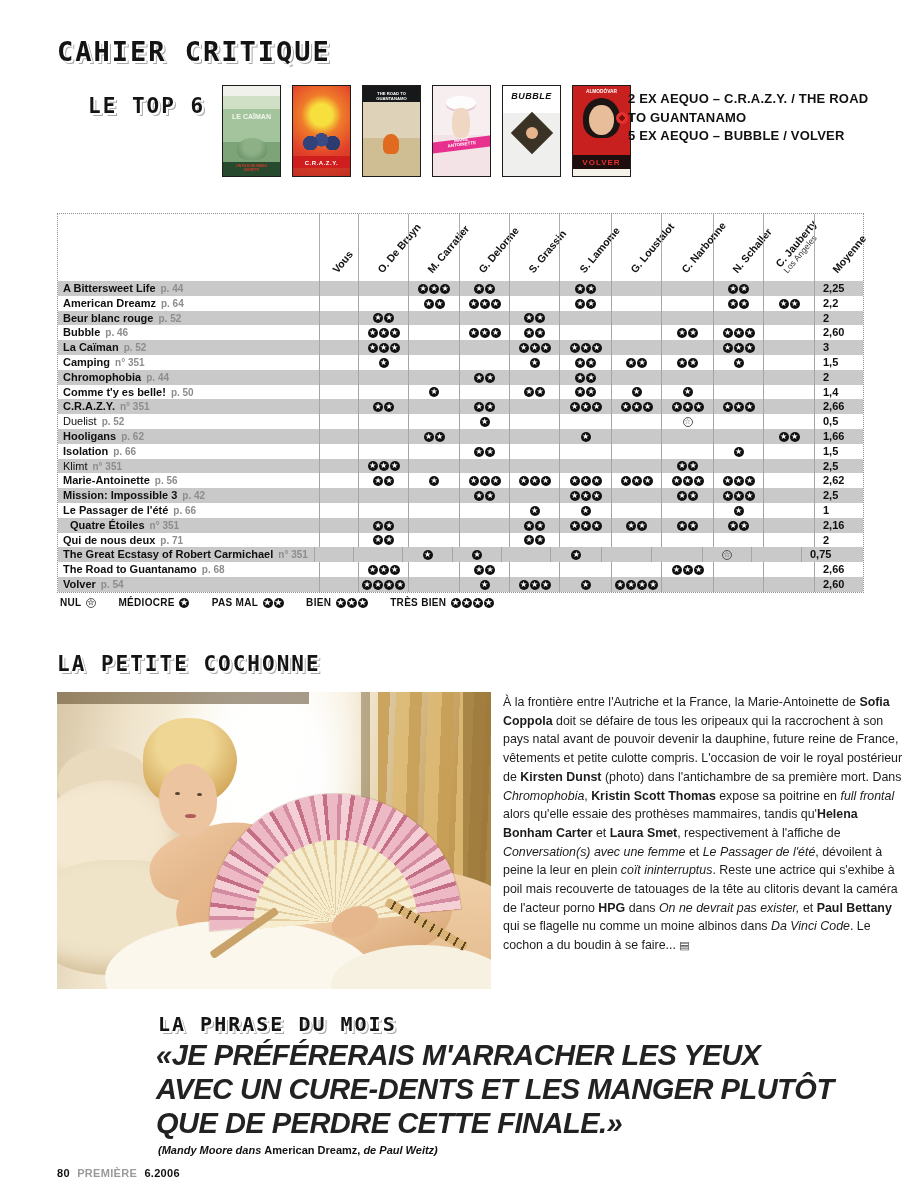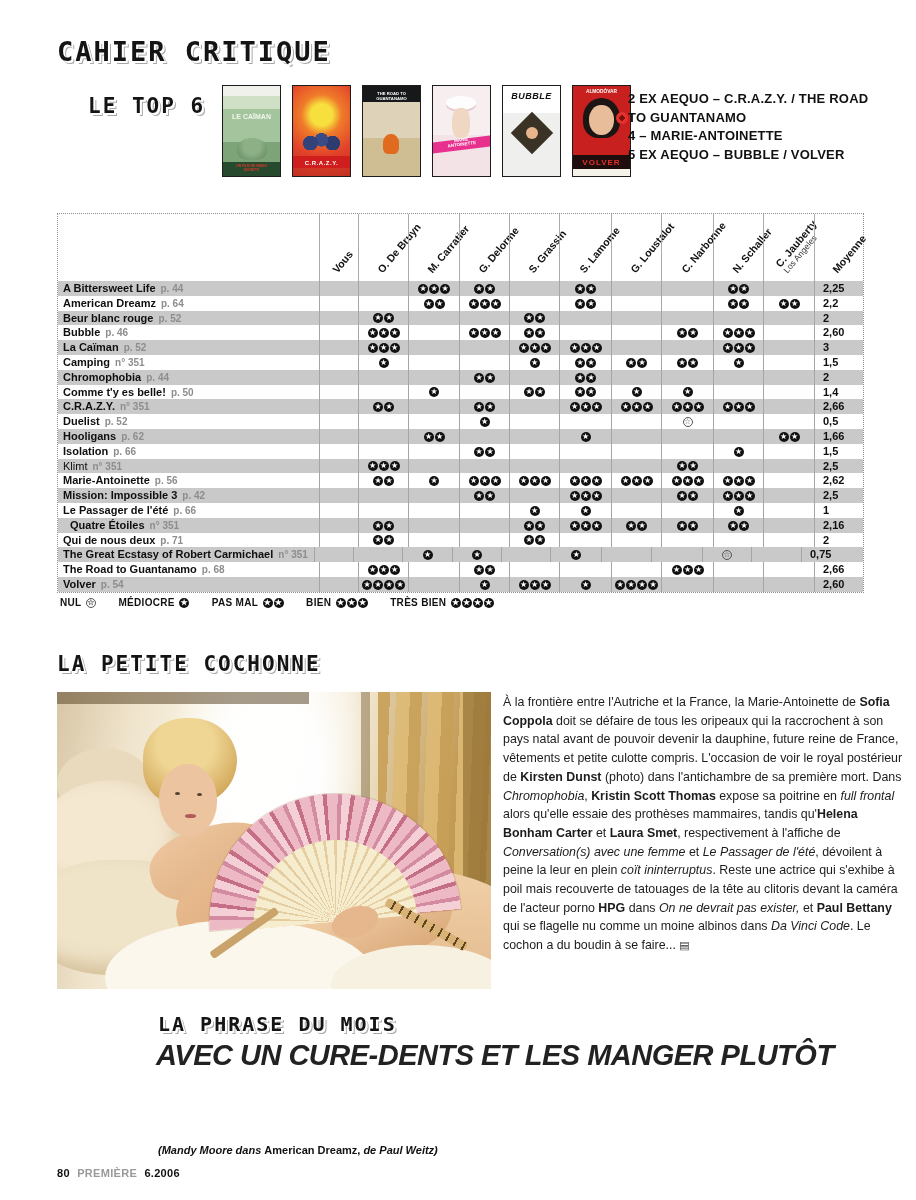--- a/index.html
+++ b/index.html
@@ -193,21 +193,20 @@
       <div class="pface"></div>
       <div class="pflower"></div>
       <div class="pband"></div>
       <div class="ptxt ptitle">VOLVER</div>
       <div class="pstrip"></div>
     </div>
   </div>
 
   <div class="top6-list">
       <div class="top6-item">2 EX AEQUO – C.R.A.Z.Y. / THE ROAD TO GUANTANAMO</div>
-      <div class="top6-item">4 – MARIE-ANTOINETTE</div>
       <div class="top6-item">5 EX AEQUO – BUBBLE / VOLVER</div>
     </div>
 
   <div class="pxhead h-tableau">
     <span>LE TABLEAU DES</span>
     <span class="star-glyph">☆</span>
   </div>
 
   <div class="tablebox">
     <div class="thead">
@@ -367,21 +366,21 @@
           <div class="tcell" style="width: 50px;"><span class="star">★</span><span class="star">★</span></div>
           <div class="tcell" style="width: 50px;"></div>
           <div class="tcell" style="width: 52px;"><span class="star">★</span><span class="star">★</span><span class="star">★</span></div>
           <div class="tcell" style="width: 50px;"><span class="star">★</span><span class="star">★</span><span class="star">★</span></div>
           <div class="tcell" style="width: 52px;"><span class="star">★</span><span class="star">★</span><span class="star">★</span></div>
           <div class="tcell" style="width: 50px;"><span class="star">★</span><span class="star">★</span><span class="star">★</span></div>
           <div class="tcell" style="width: 51px;"></div>
           <div class="tcell moy" style="width: 49px;">2,66</div>
         </div>
         <div class="trow">
-          <div class="tcell title" style="width: 261px;"><span style="font-weight: bold;">Duelist</span><span class="ref">p. 52</span></div>
+          <div class="tcell title" style="width: 261px;"><span style="font-weight: normal;">Duelist</span><span class="ref">p. 52</span></div>
           <div class="tcell" style="width: 39px;"></div>
           <div class="tcell" style="width: 50px;"></div>
           <div class="tcell" style="width: 51px;"></div>
           <div class="tcell" style="width: 50px;"><span class="star">★</span></div>
           <div class="tcell" style="width: 50px;"></div>
           <div class="tcell" style="width: 52px;"></div>
           <div class="tcell" style="width: 50px;"></div>
           <div class="tcell" style="width: 52px;"><span class="star-nul">☆</span></div>
           <div class="tcell" style="width: 50px;"></div>
           <div class="tcell" style="width: 51px;"></div>
@@ -575,21 +574,23 @@
       <div class="fan-stick-r"></div>
       <div class="fan-stick-l"></div>
     </div>
     <div class="ph ph-hand"></div>
   </div>
 
   <div class="article"><span>À la frontière entre l'Autriche et la France, la Marie-Antoinette de </span><span style="font-weight: bold;">Sofia Coppola</span><span> doit se défaire de tous les oripeaux qui la raccrochent à son pays natal avant de pouvoir devenir la dauphine, future reine de France, vêtements et petite culotte compris. L'occasion de voir le royal postérieur de </span><span style="font-weight: bold;">Kirsten Dunst</span><span> (photo) dans l'antichambre de sa première mort. Dans </span><span style="font-style: italic;">Chromophobia</span><span>, </span><span style="font-weight: bold;">Kristin Scott Thomas</span><span> expose sa poitrine en </span><span style="font-style: italic;">full frontal</span><span> alors qu'elle essaie des prothèses mammaires, tandis qu'</span><span style="font-weight: bold;">Helena Bonham Carter</span><span> et </span><span style="font-weight: bold;">Laura Smet</span><span>, respectivement à l'affiche de </span><span style="font-style: italic;">Conversation(s) avec une femme</span><span> et </span><span style="font-style: italic;">Le Passager de l'été</span><span>, dévoilent à peine la leur en plein </span><span style="font-style: italic;">coït ininterruptus</span><span>. Reste une actrice qui s'exhibe à poil mais recouverte de tatouages de la tête au clitoris devant la caméra de l'acteur porno </span><span style="font-weight: bold;">HPG</span><span> dans </span><span style="font-style: italic;">On ne devrait pas exister,</span><span> et </span><span style="font-weight: bold;">Paul Bettany</span><span> qui se flagelle nu comme un moine albinos dans </span><span style="font-style: italic;">Da Vinci Code</span><span>. Le cochon a du boudin à se faire... </span><span class="endmark">▤</span></div>
 
   <div class="pxhead h-phrase">LA PHRASE DU MOIS</div>
   <div class="quote">
+      <div class="quote-line">«JE PRÉFÉRERAIS M'ARRACHER LES YEUX</div>
       <div class="quote-line">AVEC UN CURE-DENTS ET LES MANGER PLUTÔT</div>
+      <div class="quote-line">QUE DE PERDRE CETTE FINALE.»</div>
     </div>
   <div class="attrib"><span class="bi">(Mandy Moore dans </span><span class="b">American Dreamz,</span><span class="bi"> de Paul Weitz)</span></div>
 
   <div class="footer">
     <span class="pg">80</span>
     <span class="mag">PREMIÈRE</span>
     <span class="iss">6.2006</span>
   </div>
 
 </div>

